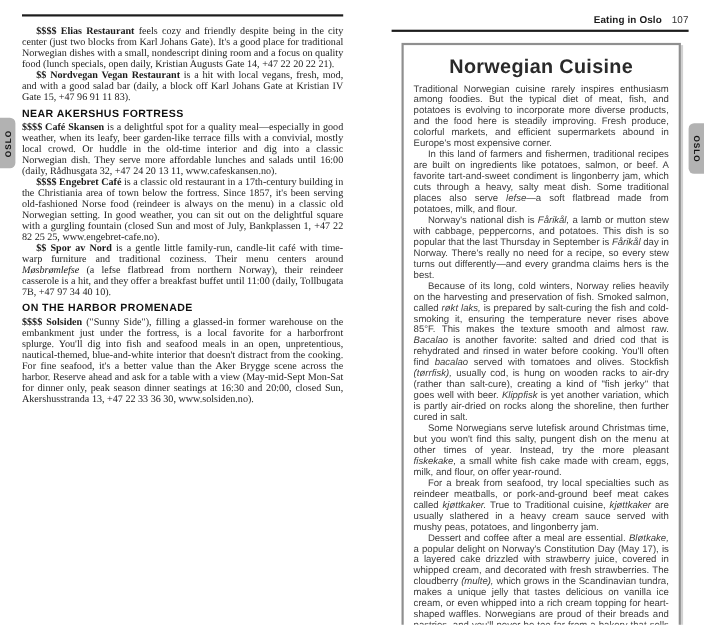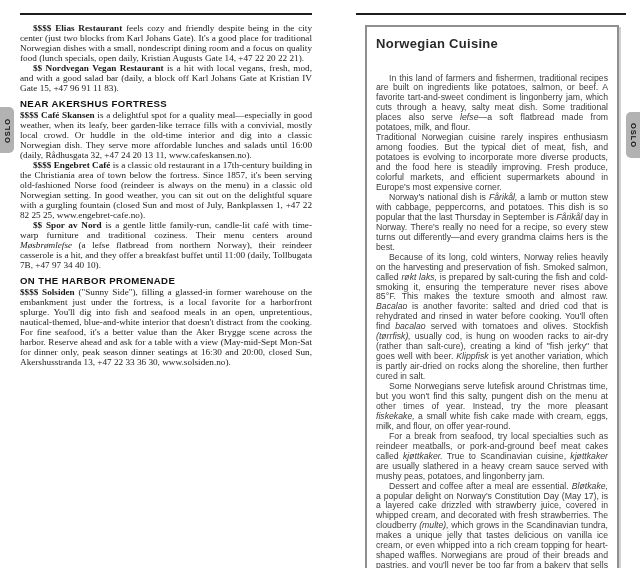--- a/index.html
+++ b/index.html
@@ -38,22 +38,22 @@
   
   .cuisine-box{
     margin:10px 7px 0 9px;
     border:2px solid #8f8f8f;
     box-shadow:2px 2px 0 rgba(0,0,0,0.18);
     background:#fff;
     padding:7px 9px 8px 9px;
   }
   .box-title{
     font-family:"Liberation Sans", sans-serif;
-    font-weight:bold;font-size:13px;color:#2a2a2a;
-    margin:2px 0 23px 0;letter-spacing:0.3px;
+    font-weight:bold;font-size:18px;color:#2a2a2a;
+    text-align:center;margin:2px 0 6px 0;letter-spacing:0.3px;
   }
   .box-body{
     font-family:"Liberation Sans", sans-serif;
     font-size:8.7px;line-height:9.95px;text-align:justify;color:#3c3c3c;
   }
   .box-body p{margin:0;}
   .box-body p.indent{text-indent:13px;}
   
   .tab{
     position:absolute;width:14px;height:46px;background:#b2b2b2;
@@ -81,30 +81,34 @@
         <div class="sec-heading">NEAR AKERSHUS FORTRESS</div>
         <p class="para"><span class="b">$$$$ Café Skansen</span><span> is a delightful spot for a quality meal—especially in good weather, when its leafy, beer garden-like terrace fills with a convivial, mostly local crowd. Or huddle in the old-time interior and dig into a classic Norwegian dish. They serve more affordable lunches and salads until 16:00 (daily, Rådhusgata 32, +47 24 20 13 11, www.cafeskansen.no).</span></p>
         <p class="para indent"><span class="b">$$$$ Engebret Café</span><span> is a classic old restaurant in a 17th-century building in the Christiania area of town below the fortress. Since 1857, it's been serving old-fashioned Norse food (reindeer is always on the menu) in a classic old Norwegian setting. In good weather, you can sit out on the delightful square with a gurgling fountain (closed Sun and most of July, Bankplassen 1, +47 22 82 25 25, www.engebret-cafe.no).</span></p>
         <p class="para indent"><span class="b">$$ Spor av Nord</span><span> is a gentle little family-run, candle-lit café with time-warp furniture and traditional coziness. Their menu centers around </span><span class="i">Møsbrømlefse</span><span> (a lefse flatbread from northern Norway), their reindeer casserole is a hit, and they offer a breakfast buffet until 11:00 (daily, Tollbugata 7B, +47 97 34 40 10).</span></p>
         <div class="sec-heading">ON THE HARBOR PROMENADE</div>
         <p class="para"><span class="b">$$$$ Solsiden</span><span> ("Sunny Side"), filling a glassed-in former warehouse on the embankment just under the fortress, is a local favorite for a harborfront splurge. You'll dig into fish and seafood meals in an open, unpretentious, nautical-themed, blue-and-white interior that doesn't distract from the cooking. For fine seafood, it's a better value than the Aker Brygge scene across the harbor. Reserve ahead and ask for a table with a view (May-mid-Sept Mon-Sat for dinner only, peak season dinner seatings at 16:30 and 20:00, closed Sun, Akershusstranda 13, +47 22 33 36 30, www.solsiden.no).</span></p>
       </div>
   </div>
 
   <div class="page page-right">
+    <div class="pg-header right">
+      <span>Eating in Oslo</span>
+      <span class="pgnum">107</span>
+    </div>
     <div class="rule"></div>
     <div class="cuisine-box">
       <div class="box-title">Norwegian Cuisine</div>
       <div class="box-body" id="box-content">
+          <p class="para"><span>Traditional Norwegian cuisine rarely inspires enthusiasm among foodies. But the typical diet of meat, fish, and potatoes is evolving to incorporate more diverse products, and the food here is steadily improving. Fresh produce, colorful markets, and efficient supermarkets abound in Europe's most expensive corner.</span></p>
           <p class="para indent"><span>In this land of farmers and fishermen, traditional recipes are built on ingredients like potatoes, salmon, or beef. A favorite tart-and-sweet condiment is lingonberry jam, which cuts through a heavy, salty meat dish. Some traditional places also serve </span><span class="i">lefse</span><span>—a soft flatbread made from potatoes, milk, and flour.</span></p>
-          <p class="para"><span>Traditional Norwegian cuisine rarely inspires enthusiasm among foodies. But the typical diet of meat, fish, and potatoes is evolving to incorporate more diverse products, and the food here is steadily improving. Fresh produce, colorful markets, and efficient supermarkets abound in Europe's most expensive corner.</span></p>
           <p class="para indent"><span>Norway's national dish is </span><span class="i">Fårikål,</span><span> a lamb or mutton stew with cabbage, peppercorns, and potatoes. This dish is so popular that the last Thursday in September is </span><span class="i">Fårikål</span><span> day in Norway. There's really no need for a recipe, so every stew turns out differently—and every grandma claims hers is the best.</span></p>
           <p class="para indent"><span>Because of its long, cold winters, Norway relies heavily on the harvesting and preservation of fish. Smoked salmon, called </span><span class="i">røkt laks,</span><span> is prepared by salt-curing the fish and cold-smoking it, ensuring the temperature never rises above 85°F. This makes the texture smooth and almost raw. </span><span class="i">Bacalao</span><span> is another favorite: salted and dried cod that is rehydrated and rinsed in water before cooking. You'll often find </span><span class="i">bacalao</span><span> served with tomatoes and olives. Stockfish </span><span class="i">(tørrfisk),</span><span> usually cod, is hung on wooden racks to air-dry (rather than salt-cure), creating a kind of "fish jerky" that goes well with beer. </span><span class="i">Klippfisk</span><span> is yet another variation, which is partly air-dried on rocks along the shoreline, then further cured in salt.</span></p>
           <p class="para indent"><span>Some Norwegians serve lutefisk around Christmas time, but you won't find this salty, pungent dish on the menu at other times of year. Instead, try the more pleasant </span><span class="i">fiskekake,</span><span> a small white fish cake made with cream, eggs, milk, and flour, on offer year-round.</span></p>
-          <p class="para indent"><span>For a break from seafood, try local specialties such as reindeer meatballs, or pork-and-ground beef meat cakes called </span><span class="i">kjøttkaker.</span><span> True to Scandinavian cuisine, </span><span class="i">kjøttkaker</span><span> are usually slathered in a heavy cream sauce served with mushy peas, potatoes, and lingonberry jam.</span></p>
+          <p class="para indent"><span>For a break from seafood, try local specialties such as reindeer meatballs, or pork-and-ground beef meat cakes called </span><span class="i">kjøttkaker.</span><span> True to Traditional cuisine, </span><span class="i">kjøttkaker</span><span> are usually slathered in a heavy cream sauce served with mushy peas, potatoes, and lingonberry jam.</span></p>
           <p class="para indent"><span>Dessert and coffee after a meal are essential. </span><span class="i">Bløtkake,</span><span> a popular delight on Norway's Constitution Day (May 17), is a layered cake drizzled with strawberry juice, covered in whipped cream, and decorated with fresh strawberries. The cloudberry </span><span class="i">(multe),</span><span> which grows in the Scandinavian tundra, makes a unique jelly that tastes delicious on vanilla ice cream, or even whipped into a rich cream topping for heart-shaped waffles. Norwegians are proud of their breads and pastries, and you'll never be too far from a bakery that sells an almond-flavored </span><span class="i">kringle</span><span> or a cone-shaped </span><span class="i">krumkake</span></p>
         </div>
     </div>
   </div>
 
   <div class="tab tab-left">
     <span>OSLO</span>
   </div>
   <div class="tab tab-right">
     <span>OSLO</span>

